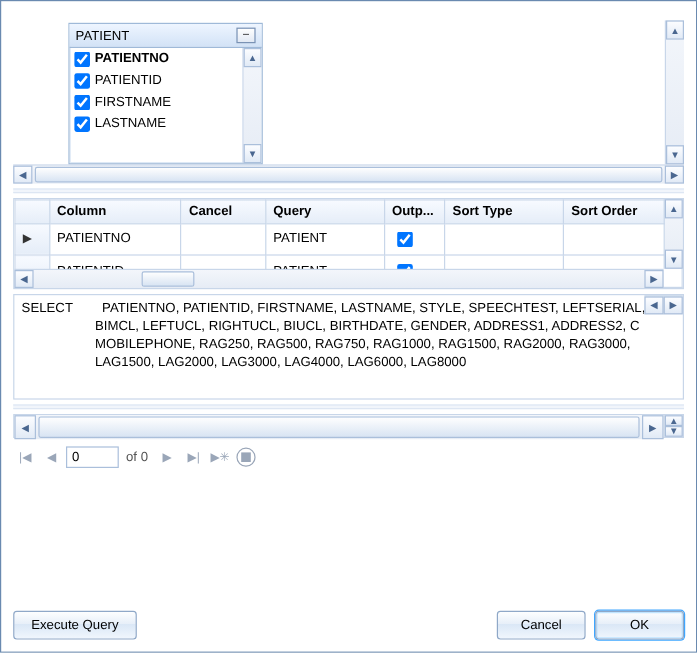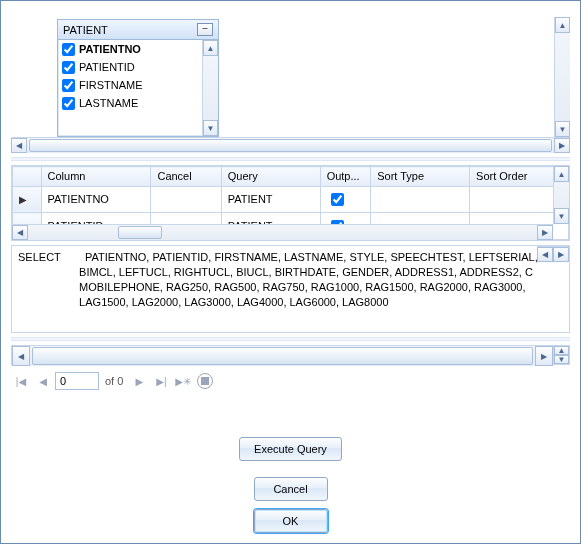--- a/index.html
+++ b/index.html
@@ -34,21 +34,21 @@
   .top-pane > .hsb { position:absolute; left:0; right:0; bottom:0; height:16px; background:linear-gradient(#f3f6fb,#e6ecf5); border-top:1px solid #c8d6e9; display:flex; }
   .hsb .btn { width:16px; border:1px solid #aabfdb; background:linear-gradient(#fcfdff,#e1eaf6); display:flex; align-items:center; justify-content:center; font-size:8px; color:#4a6790; }
   .hsb .track { flex:1; position:relative; }
   .hsb .thumb { position:absolute; top:1px; bottom:1px; left:90px; width:44px; background:linear-gradient(#fefefe,#d8e4f3); border:1px solid #aabfdb; border-radius:2px; }
   .hsb .thumb.full { left:2px; right:2px; width:auto; }
 
   .grid-pane { border:1px solid #c8d6e9; height:76px; display:flex; flex-direction:column; position:relative; }
   .grid-wrap { display:flex; flex:1; overflow:hidden; }
   .grid { border-collapse:collapse; table-layout:fixed; width:100%; }
   .grid th, .grid td { border:1px solid #c8d6e9; padding:3px 6px; font-size:11px; text-align:left; height:18px; white-space:nowrap; overflow:hidden; }
-  .grid th { background:linear-gradient(#f7faff,#e5edf8); font-weight:400; }
+  .grid th { background:linear-gradient(#f7faff,#e5edf8); font-weight:700; }
   .rowhdr { width:26px; background:linear-gradient(#f7faff,#e5edf8); text-align:center; }
   .arrow { font-size:10px; color:#333; }
   .chkcell { text-align:center; }
   .grid-pane .vsb { position:absolute; right:0; top:0; bottom:16px; }
   .grid-pane .hsb { position:absolute; left:0; right:16px; bottom:0; height:16px; background:linear-gradient(#f3f6fb,#e6ecf5); border-top:1px solid #c8d6e9; display:flex; }
 
   .sql-pane { border:1px solid #c8d6e9; height:88px; display:flex; flex-direction:row; }
   .sql-text { flex:1; padding:4px 6px; font-family:"Segoe UI", Tahoma, sans-serif; font-size:11px; line-height:15px; overflow:hidden; white-space:pre; }
   .sql-pane .hsb { height:16px; background:linear-gradient(#f3f6fb,#e6ecf5); border-top:1px solid #c8d6e9; display:flex; }
 
@@ -59,21 +59,21 @@
 
   .nav { height:24px; display:flex; align-items:center; gap:2px; padding:2px 0; }
   .nav .nbtn { width:20px; height:20px; display:flex; align-items:center; justify-content:center; color:#9aa6b8; font-size:10px; }
   .nav input { width:44px; height:18px; border:1px solid #aabfdb; padding:0 4px; font-size:11px; }
   .nav .of { padding:0 4px; color:#555; }
   .nav .stop { width:16px;height:16px;border:1.5px solid #9aa6b8;border-radius:50%; position:relative;}
   .nav .stop::after{content:"";position:absolute;left:3px;top:3px;right:3px;bottom:3px;background:#9aa6b8;}
 
   .spacer { flex:1; }
 
-  .button-row { display:flex; align-items:center; gap:8px; padding-top:6px;flex-direction:column; }
+  .button-row { display:flex; align-items:flex-start; gap:8px; padding-top:6px; }
   .btn-std { height:24px; padding:0 14px; border:1px solid #8fa8c8; border-radius:3px; background:linear-gradient(#fdfeff,#e7eff9 45%,#dae7f6 46%,#f0f6fd); font-size:11px; }
   .btn-std.focus { box-shadow:0 0 0 1px #3ea6ff, inset 0 0 0 1px #bfe4ff; }
 
   .divider { height:4px; background:#f1f5fb; border-top:1px solid #dde6f3; border-bottom:1px solid #dde6f3; }
 
 </style>
 </head>
 <body>
 
 <div class="window">

